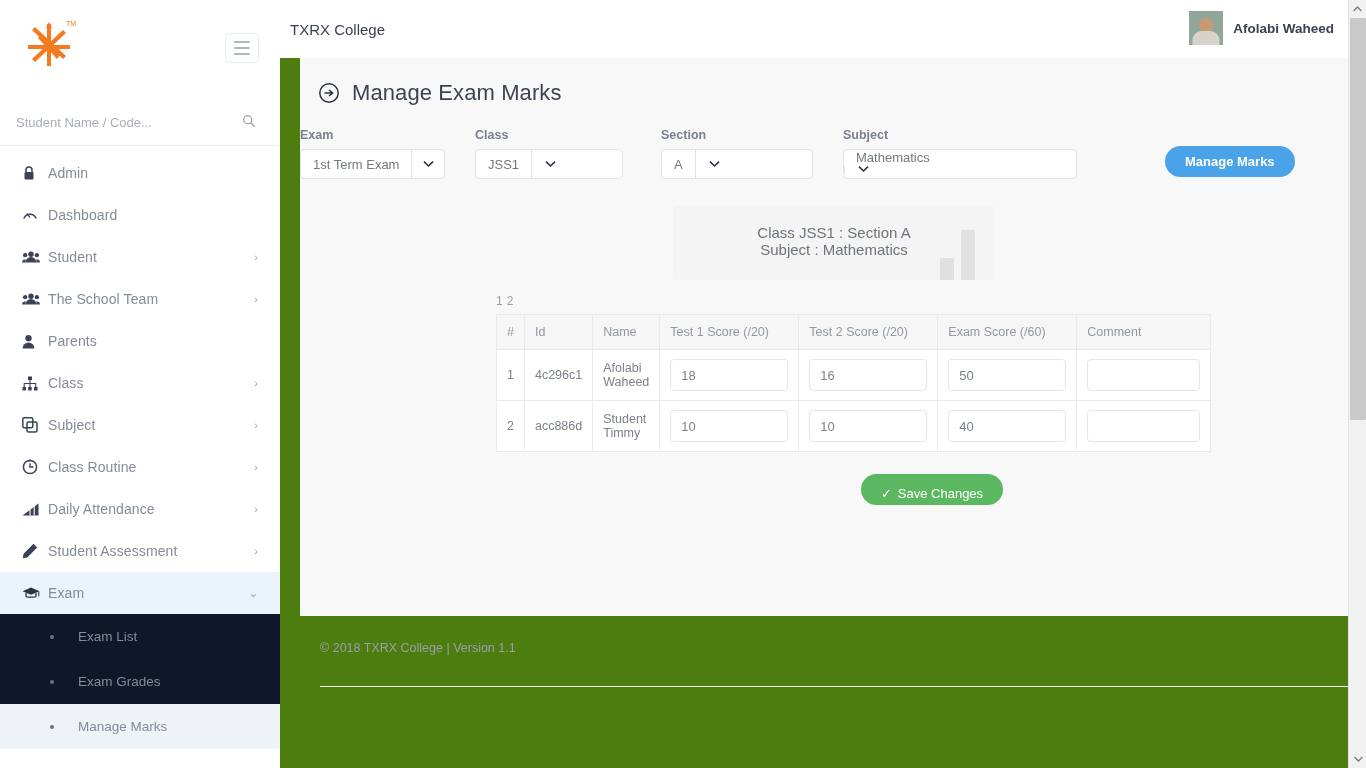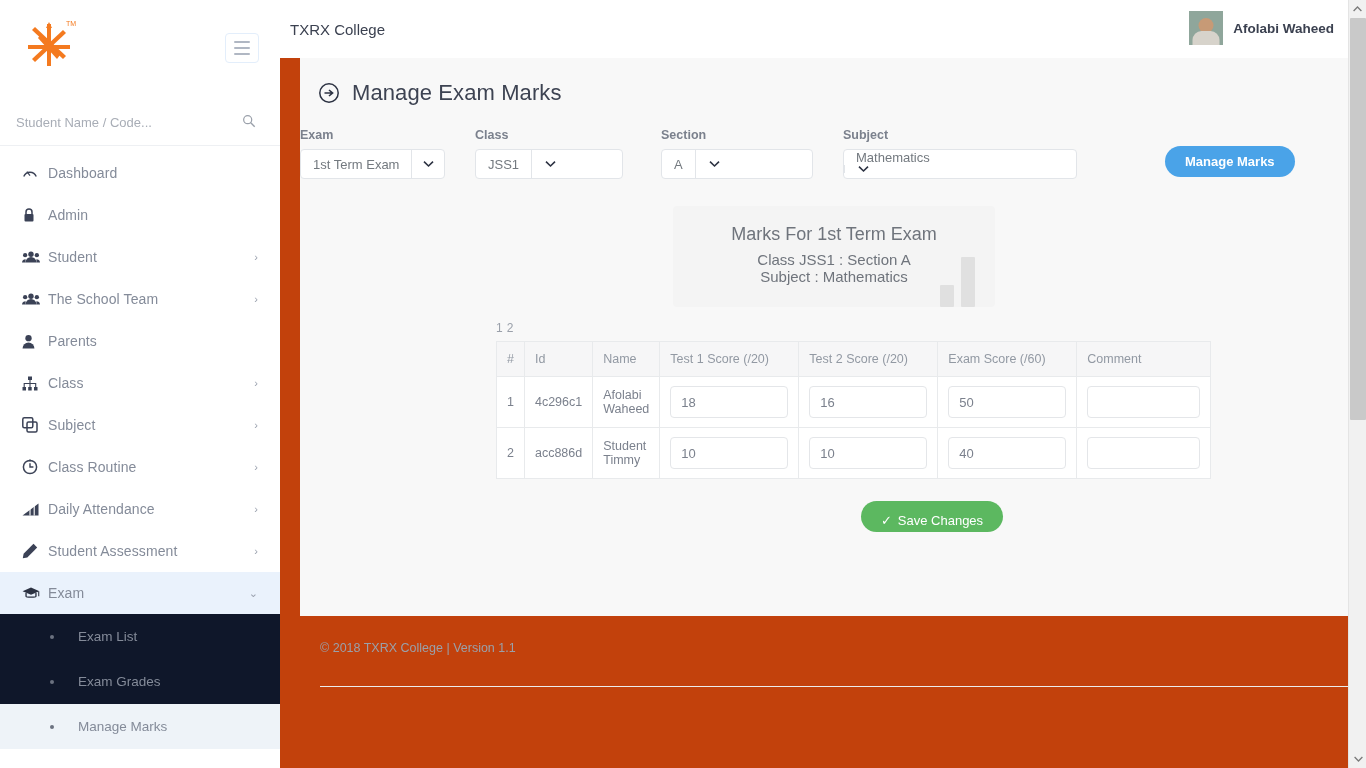--- a/index.html
+++ b/index.html
@@ -84,21 +84,21 @@
     width: 4px; height: 4px; border-radius: 50%;
     background: #6b7280; margin-right: 24px; flex: 0 0 4px;
   }
   .sb-subitem .lbl { font-size: 13.5px; color: #848b99; }
   .sb-subitem.current { background: #eef3f8; }
 
   
   .main {
     flex: 1 1 auto; height: 768px;
     position: relative;
-    background: #c2410c;
+    background: #4d7c0f;
   }
   .topbar {
     height: 58px; background: #ffffff;
     display: flex; align-items: center;
     padding: 0 0 0 10px; position: relative;
   }
   .brand { font-size: 15px; color: #3b4150; }
   .user {
     position: absolute; right: 32px; top: 11px;
     display: flex; align-items: center; gap: 10px; cursor: pointer;
@@ -283,37 +283,37 @@
           <circle cx="6.5" cy="6.5" r="4.6" fill="none" stroke="#9aa0aa" stroke-width="1.4"></circle>
           <line x1="10" y1="10" x2="14.5" y2="14.5" stroke="#9aa0aa" stroke-width="1.6"></line>
         </svg>
       </span>
     </div>
 
     <nav class="sb-menu">
 
       <div class="sb-item">
         <span class="ico">
+          <svg width="14" height="16" viewBox="0 0 14 16">
+            <path d="M4 7 V5 a3 3 0 0 1 6 0 V7" fill="none" stroke="#3b4256" stroke-width="1.5"></path>
+            <rect x="2.5" y="7" width="9" height="7.5" rx="1" fill="#3b4256"></rect>
+          </svg>
+        </span>
+        <span class="lbl">Admin</span>
+        <span class="chev"></span>
+      </div>
+
+      <div class="sb-item">
+        <span class="ico">
           <svg width="16" height="16" viewBox="0 0 18 18">
             <path d="M2 13 A7.5 7.5 0 0 1 16 13" fill="none" stroke="#3b4256" stroke-width="1.6"></path>
             <line x1="9" y1="12" x2="5.5" y2="7.5" stroke="#3b4256" stroke-width="1.4"></line>
           </svg>
         </span>
         <span class="lbl">Dashboard</span>
-        <span class="chev"></span>
-      </div>
-
-      <div class="sb-item">
-        <span class="ico">
-          <svg width="14" height="16" viewBox="0 0 14 16">
-            <path d="M4 7 V5 a3 3 0 0 1 6 0 V7" fill="none" stroke="#3b4256" stroke-width="1.5"></path>
-            <rect x="2.5" y="7" width="9" height="7.5" rx="1" fill="#3b4256"></rect>
-          </svg>
-        </span>
-        <span class="lbl">Admin</span>
         <span class="chev"></span>
       </div>
 
       <div class="sb-item">
         <span class="ico">
           <svg width="18" height="14" viewBox="0 0 20 14">
             <circle cx="10" cy="4" r="3" fill="#3b4256"></circle>
             <circle cx="3.5" cy="5" r="2.4" fill="#3b4256"></circle>
             <circle cx="16.5" cy="5" r="2.4" fill="#3b4256"></circle>
             <path d="M4 13 a6 6 0 0 1 12 0z" fill="#3b4256"></path>
@@ -512,21 +512,20 @@
             </span>
           </div>
         </div>
 
         <div style="margin-left:70px; padding-bottom:2px;">
           <button class="btn-manage">Manage Marks</button>
         </div>
       </div>
 
       <div class="infopanel">
-        <div class="l1">Marks For 1st Term Exam</div>
         <div class="l2">Class JSS1 : Section A</div>
         <div class="l3">Subject : Mathematics</div>
         <div class="wm">
           <i class="b1"></i>
           <i class="b2"></i>
         </div>
       </div>
 
       <div class="tablewrap">
         <div class="pager">

